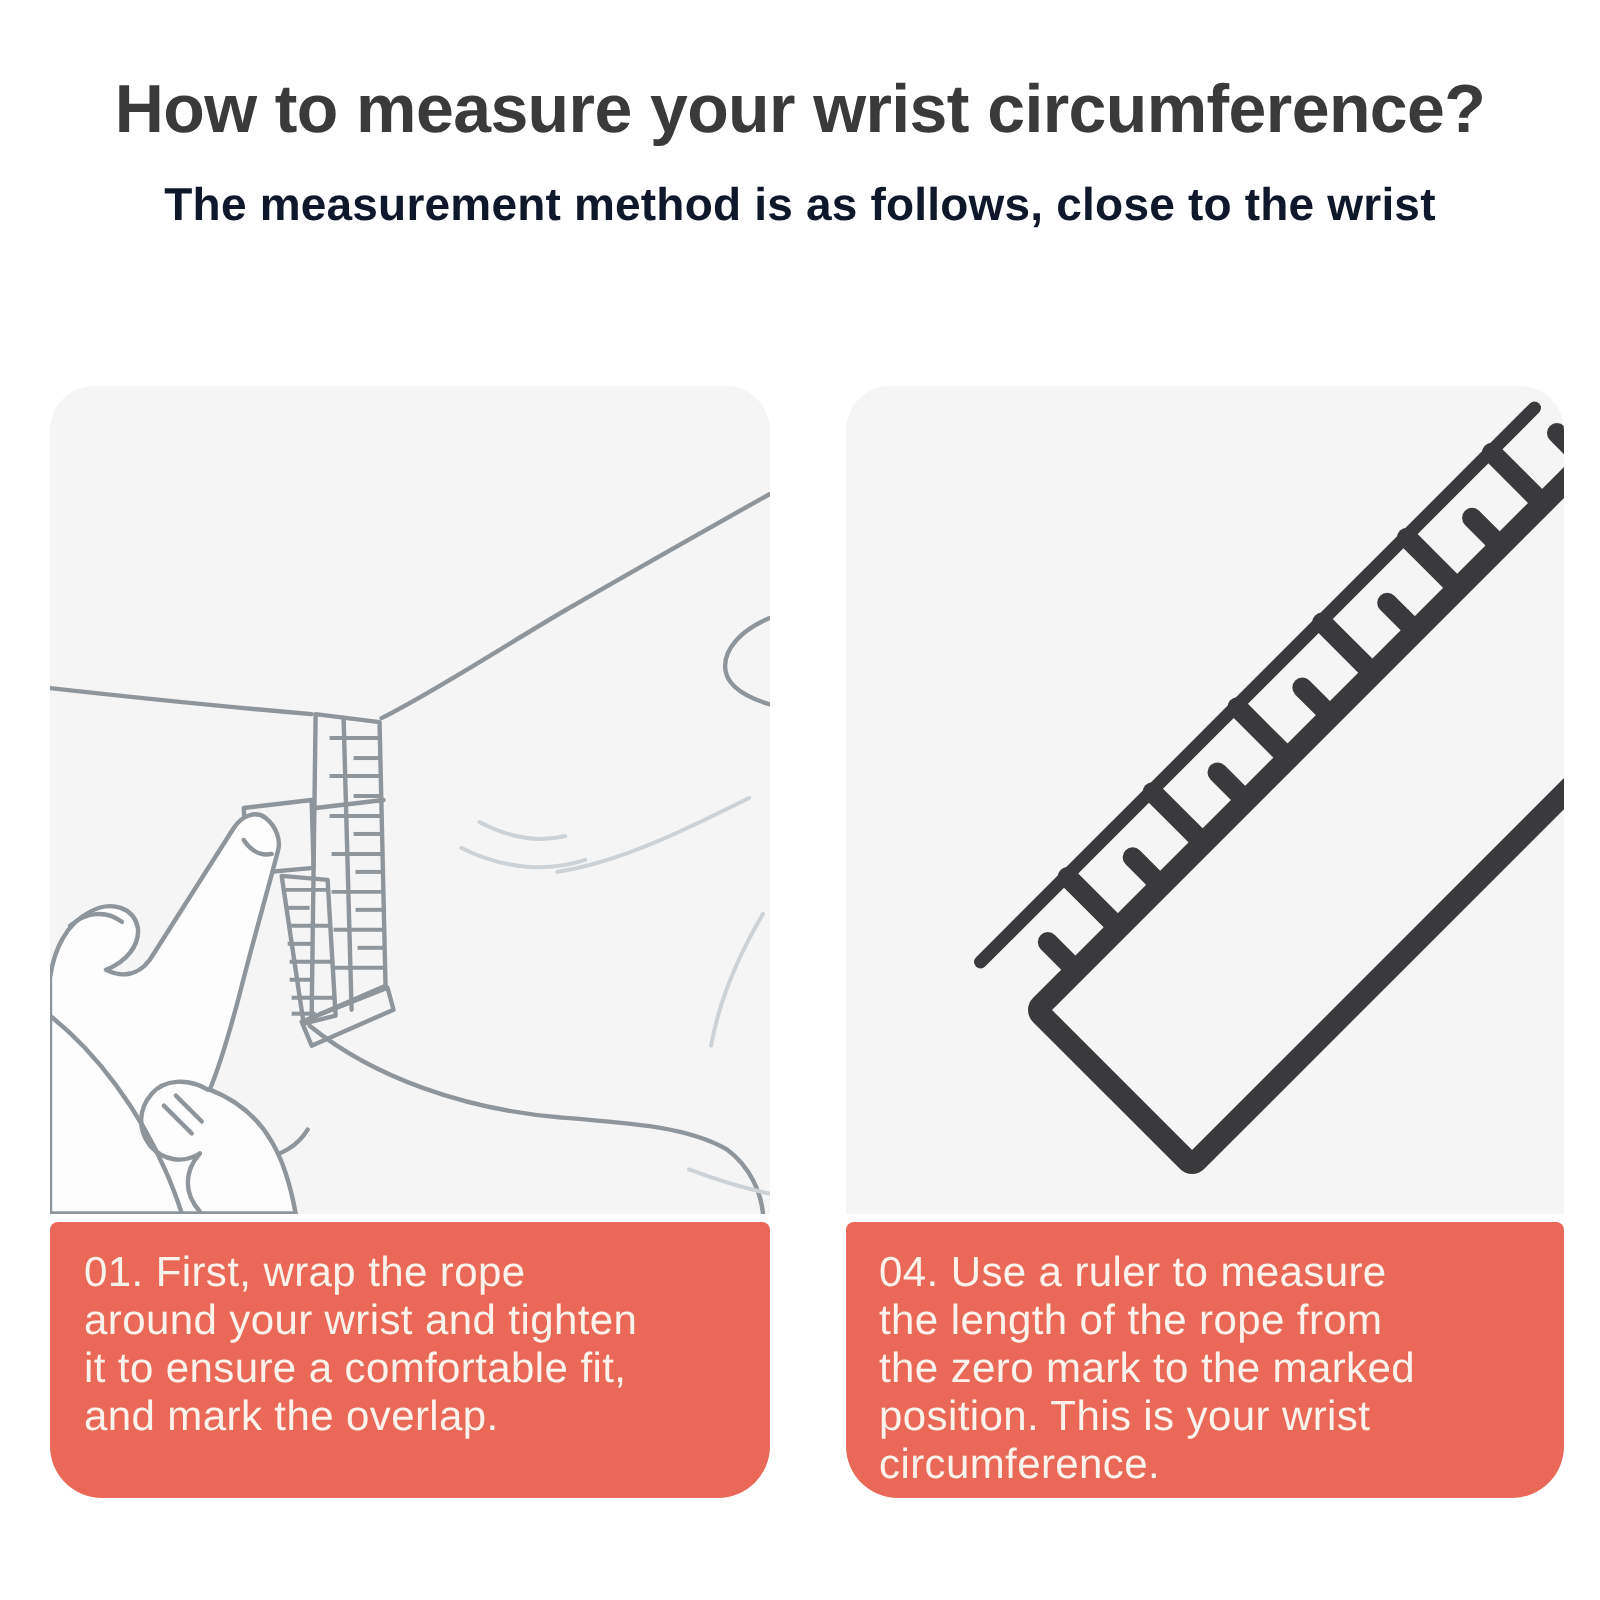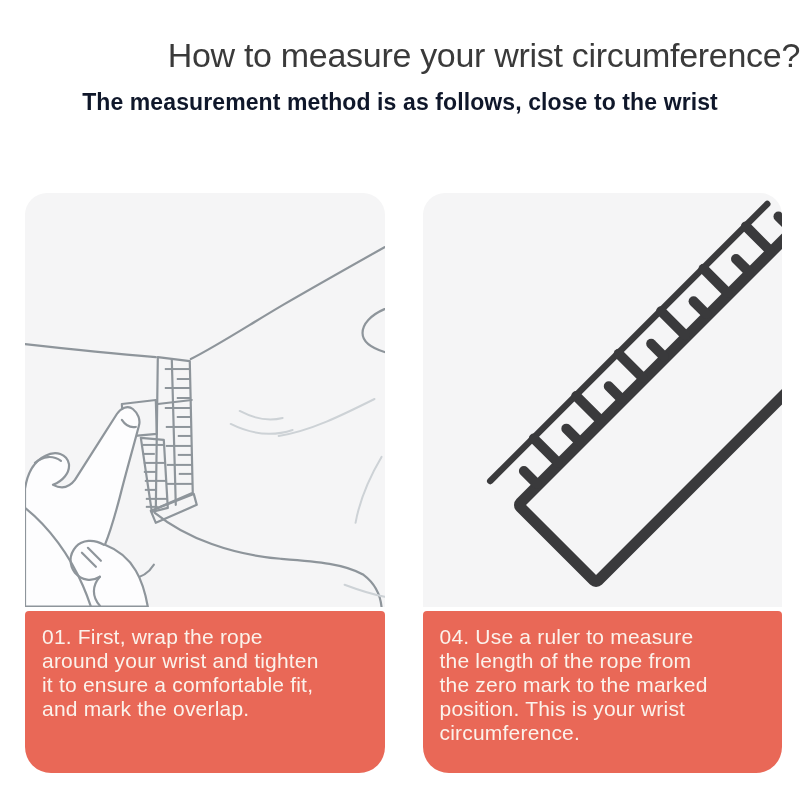--- a/index.html
+++ b/index.html
@@ -3,39 +3,39 @@
 <meta charset="utf-8">
 <style>
   html,body{margin:0;padding:0;}
   body{
     width:800px;height:800px;background:#ffffff;
     font-family:"Liberation Sans","DejaVu Sans",sans-serif;
     position:relative;overflow:hidden;
   }
   .header{ text-align:center; padding-top:36px; }
   .title{
-    font-size:34px; font-weight:400; color:var(--title-text);
-    letter-spacing:-0.3px; margin:0;text-align:right;
+    font-size:34px; font-weight:700; color:var(--title-text);
+    letter-spacing:-0.3px; margin:0;
   }
   .subtitle{
     font-size:23px; color:#0f172a; margin:14px 0 0 0; font-weight:700;
     letter-spacing:0.1px;
   }
   .cards{
     position:absolute; top:193px; left:25px; width:757px;
     display:flex; gap:38px;
   }
   .card{ flex:1; display:flex; flex-direction:column; }
   .illus{
     height:414px; background:var(--panel-bg);
     border-radius:22px 22px 0 0; overflow:hidden;
   }
   .illus svg{ display:block; width:100%; height:100%; }
   .caption{
-    margin-top:4px; height:162px; box-sizing:border-box;
+    margin-top:4px; height:138px; box-sizing:border-box;
     background:var(--accent); border-radius:4px 4px 26px 26px;
     color:var(--caption-text); font-size:21px; line-height:1.14;
     padding:14px 6px 0 17px; white-space:pre-line; letter-spacing:0.2px;
   }
   
   .ln{ stroke:var(--line-art); stroke-width:2.2; fill:none;
        stroke-linecap:round; stroke-linejoin:round; }
   .ln-faint{ stroke:#cdd2d6; stroke-width:2; fill:none; stroke-linecap:round; }
   .ln-fill{ stroke:var(--line-art); stroke-width:2.2; fill:#fdfdfe;
        stroke-linecap:round; stroke-linejoin:round; }

